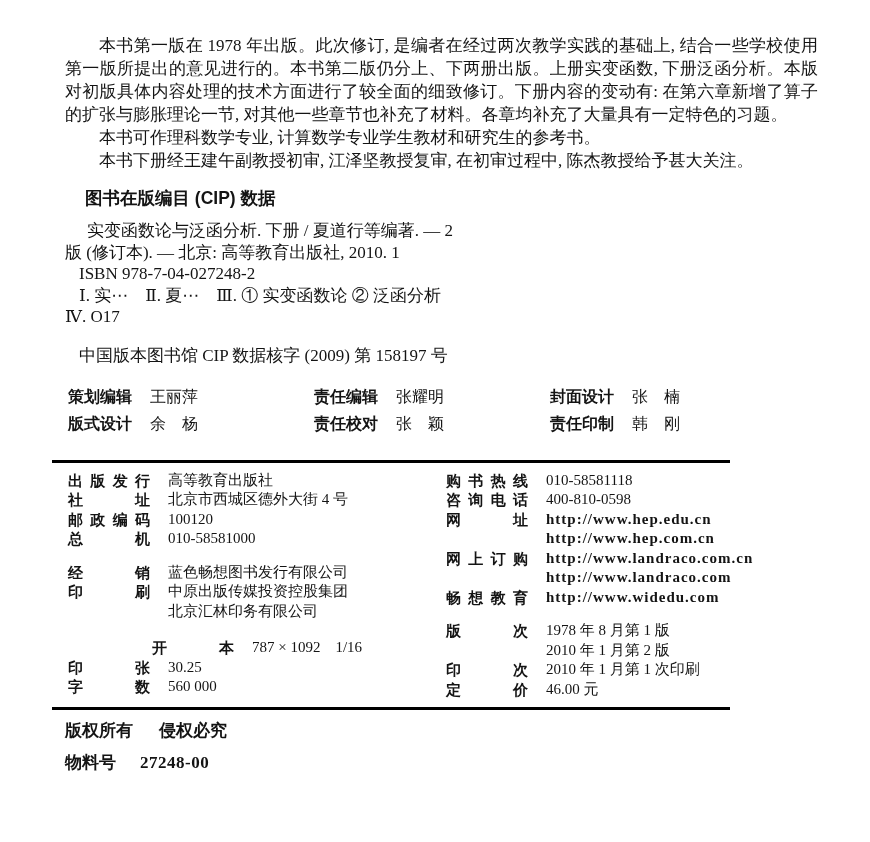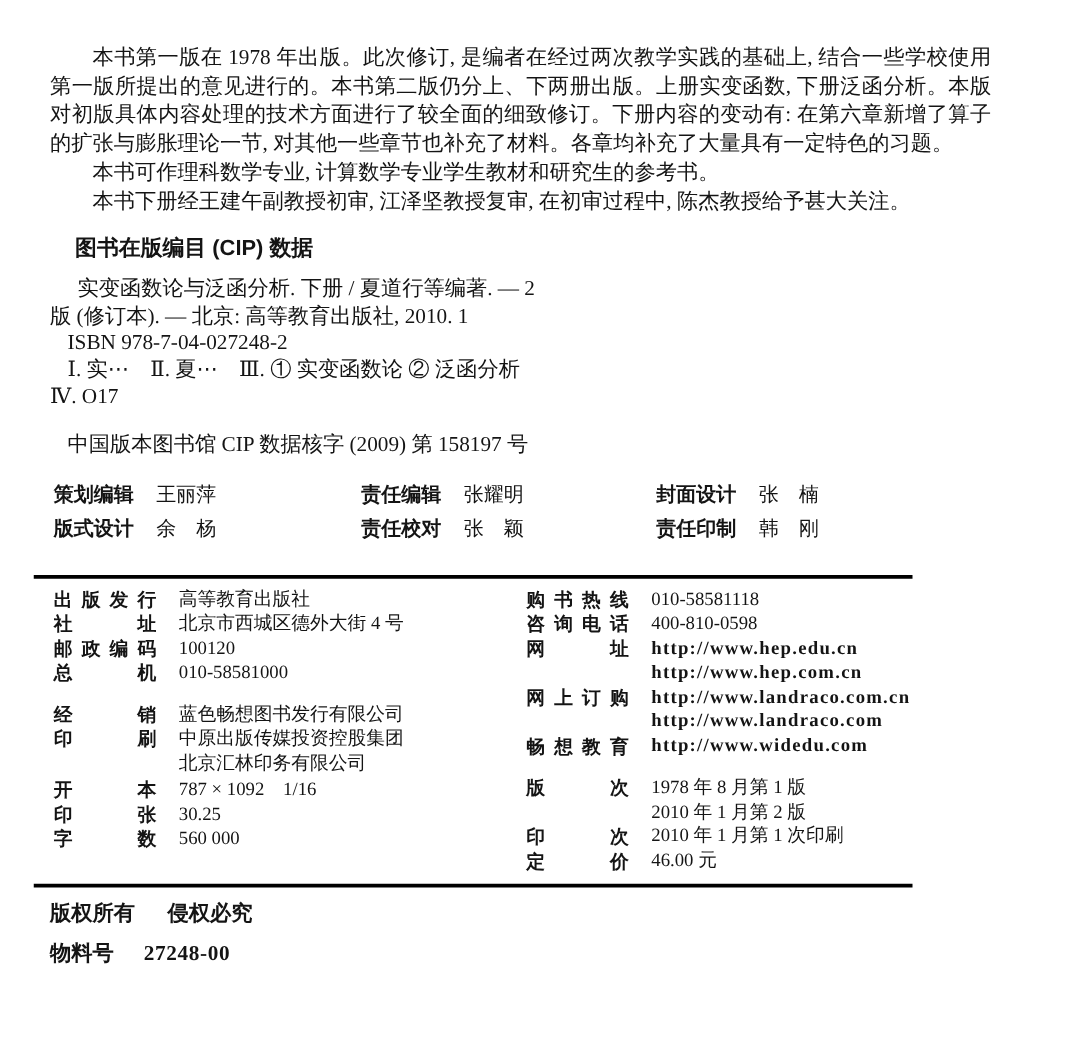--- a/index.html
+++ b/index.html
@@ -1,21 +1,21 @@
 <!DOCTYPE html>
 <html lang="zh"><head>
 <meta charset="utf-8">
 <style>
   html,body{margin:0;padding:0;}
   body{
     width:870px;height:842px;overflow:hidden;
     background:#ffffff;color:#141414;
     font-family:"Liberation Serif","DejaVu Serif",serif;
   }
-  .page{box-sizing:border-box;width:782px;height:842px;padding:34px 52px 18px 27px;}
+  .page{box-sizing:border-box;width:782px;height:842px;padding:34px 52px 18px 52px;}
   
   .intro{margin-left:13px;width:753px;font-size:17px;line-height:23px;text-align:justify;}
   .intro p{margin:0;text-indent:2em;}
   
   .cip-heading{
     margin:14px 0 0 33px;font-size:17.5px;font-weight:bold;
     font-family:"Liberation Sans","DejaVu Sans",sans-serif;
   }
   .cip-lines{margin:10px 0 0 13px;font-size:17px;line-height:21.5px;}
   .cip-lines .ind1{padding-left:22px;}
@@ -37,21 +37,21 @@
   .col-left{width:378px;flex-shrink:0;}
   .col-right{flex:1;}
   .colrow{display:flex;}
   .colrow .lbl{
     width:82px;flex-shrink:0;font-weight:bold;
     font-family:"Liberation Sans","DejaVu Sans",sans-serif;
     text-align:justify;text-align-last:justify;
   }
   .colrow .val{margin-left:18px;}
   .gap-lg{margin-top:14px;}
-  .gap-md{margin-top:2px;}
+  .gap-md{margin-top:17px;justify-content:center;}
   .url{font-weight:bold;letter-spacing:1px;}
   
   .notice{margin:10px 0 0 13px;font-size:16.5px;line-height:21px;}
   .copyright{
     margin:9px 0 0 13px;font-size:17px;font-weight:bold;
     font-family:"Liberation Sans","DejaVu Sans",sans-serif;
   }
   .copyright .sep{display:inline-block;width:26px;}
   .material{margin:9px 0 0 13px;font-size:17px;font-weight:bold;}
   .material .lbl{font-family:"Liberation Sans","DejaVu Sans",sans-serif;}

